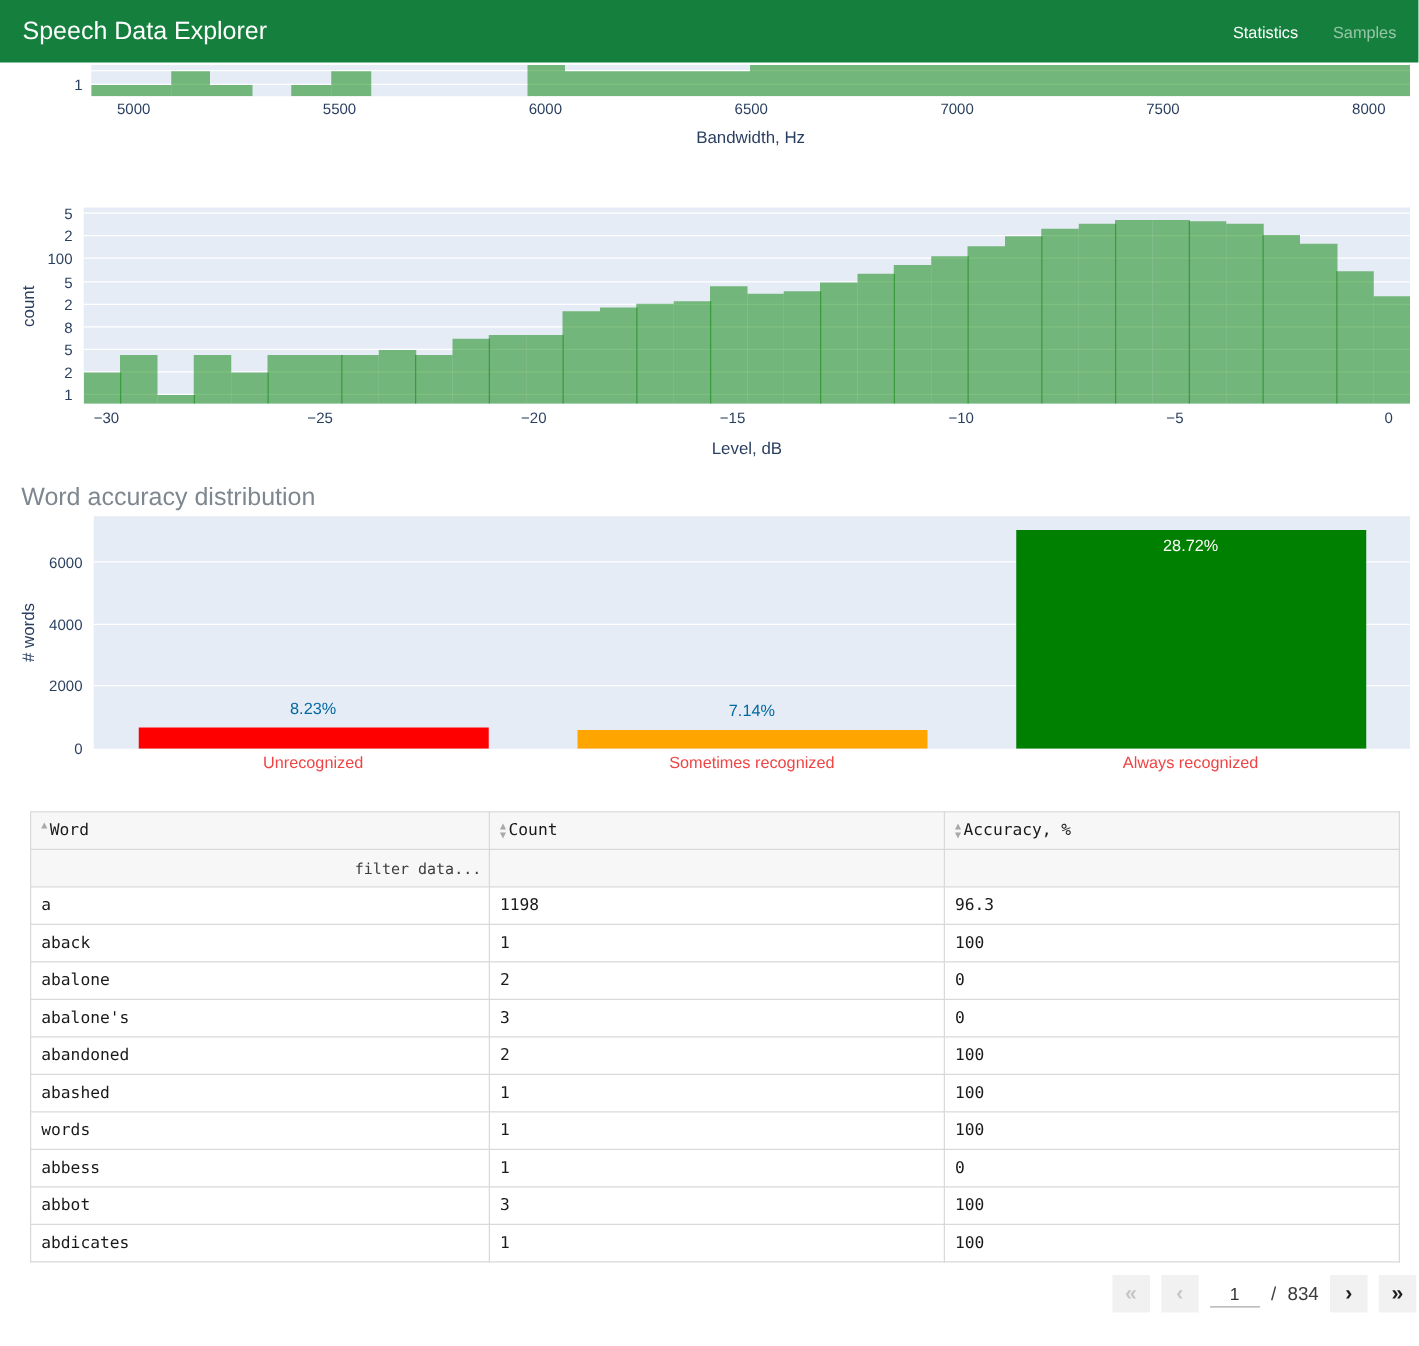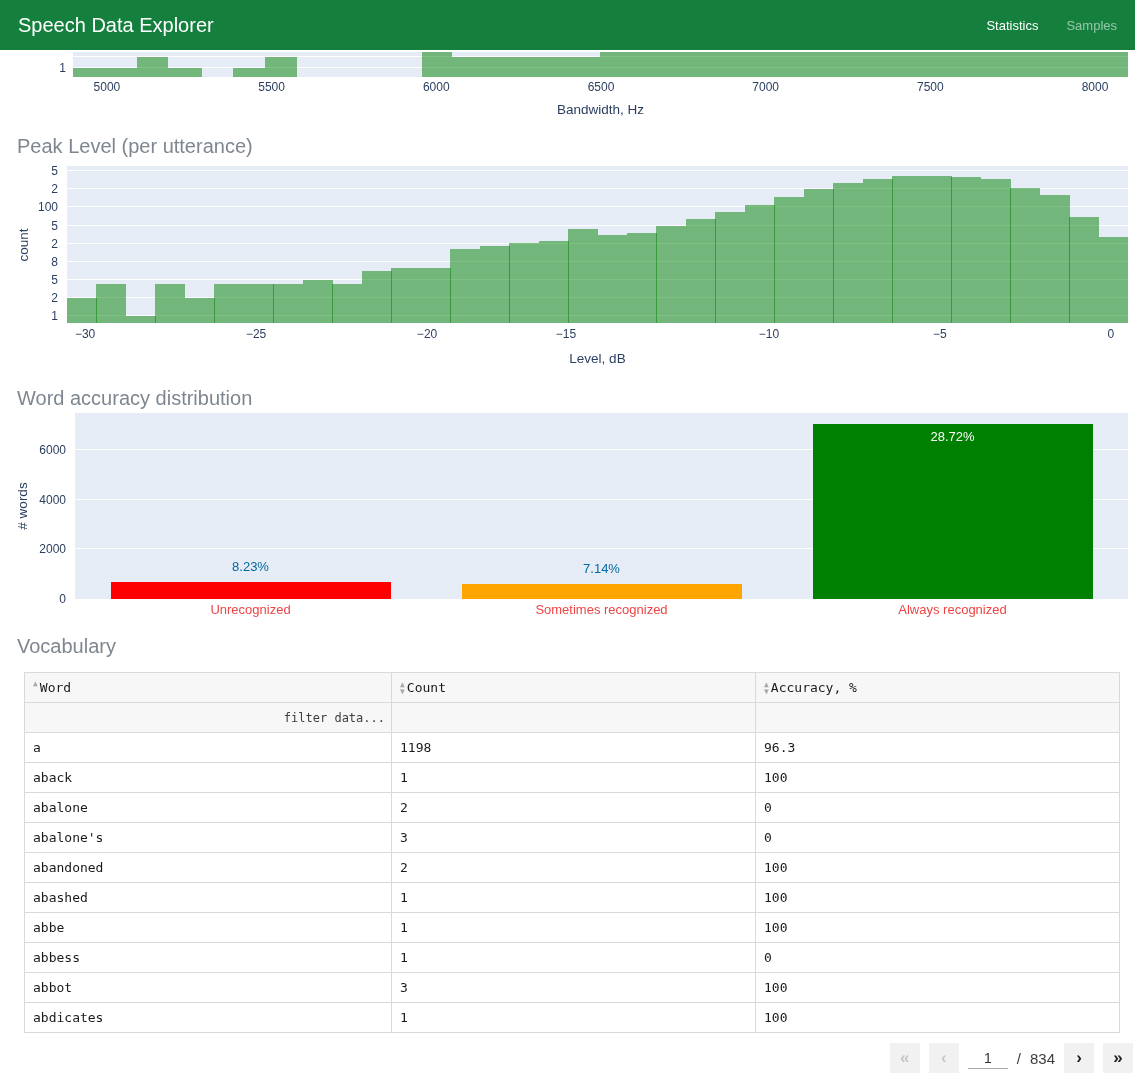--- a/index.html
+++ b/index.html
@@ -104,21 +104,20 @@
         <span class="tick xtick" style="left: 436.305px;">6000</span>
         <span class="tick xtick" style="left: 600.994px;">6500</span>
         <span class="tick xtick" style="left: 765.683px;">7000</span>
         <span class="tick xtick" style="left: 930.373px;">7500</span>
         <span class="tick xtick" style="left: 1095.06px;">8000</span>
       </div>
     <div class="xlabel bw-xlabel">Bandwidth, Hz</div>
   </section>
 
   <section class="sec sec-peak">
-    <h2 class="sec-title">Peak Level (per utterance)</h2>
     <div class="ylabel pk-ylabel">count</div>
     <div class="plot" id="pk-plot">
         <div class="grid" style="bottom: 7px;"></div>
         <div class="grid" style="bottom: 25.1px;"></div>
         <div class="grid" style="bottom: 43.2px;"></div>
         <div class="grid" style="bottom: 61.3px;"></div>
         <div class="grid" style="bottom: 79.4px;"></div>
         <div class="grid" style="bottom: 97.5px;"></div>
         <div class="grid" style="bottom: 115.6px;"></div>
         <div class="grid" style="bottom: 133.7px;"></div>
@@ -168,21 +167,21 @@
         <span class="tick ytick" style="position: absolute; bottom: 72.4px;">2</span>
         <span class="tick ytick" style="position: absolute; bottom: 90.5px;">5</span>
         <span class="tick ytick" style="position: absolute; bottom: 108.6px;">100</span>
         <span class="tick ytick" style="position: absolute; bottom: 126.7px;">2</span>
         <span class="tick ytick" style="position: absolute; bottom: 144.8px;">5</span>
       </div>
     <div id="pk-xticks">
         <span class="tick xtick" style="left: 85.1221px;">−30</span>
         <span class="tick xtick" style="left: 256.086px;">−25</span>
         <span class="tick xtick" style="left: 427.049px;">−20</span>
-        <span class="tick xtick" style="left: 566px;">−15</span>
+        <span class="tick xtick" style="left: 586px;">−15</span>
         <span class="tick xtick" style="left: 768.976px;">−10</span>
         <span class="tick xtick" style="left: 939.94px;">−5</span>
         <span class="tick xtick" style="left: 1110.9px;">0</span>
       </div>
     <div class="xlabel pk-xlabel">Level, dB</div>
   </section>
 
   <section class="sec sec-acc">
     <h2 class="sec-title">Word accuracy distribution</h2>
     <div class="ylabel ac-ylabel"># words</div>
@@ -204,21 +203,20 @@
         <span class="tick ytick" style="position: absolute; bottom: 141.8px;">6000</span>
       </div>
     <div id="ac-xticks">
         <span class="cat-label" style="left: 75px; width: 351px;">Unrecognized</span>
         <span class="cat-label" style="left: 426px; width: 351px;">Sometimes recognized</span>
         <span class="cat-label" style="left: 777px; width: 351px;">Always recognized</span>
       </div>
   </section>
 
   <section class="sec sec-vocab">
-    <h2 class="sec-title">Vocabulary</h2>
     <table id="vocab-table">
       <colgroup>
         <col style="width:367px">
           <col style="width:364px">
           <col>
       </colgroup>
     <thead>
           <tr>
             <th><span class="sort single">▲</span><span>Word</span></th>
             <th><span class="sort">
@@ -261,21 +259,21 @@
             <td>abandoned</td>
             <td>2</td>
             <td>100</td>
           </tr>
           <tr>
             <td>abashed</td>
             <td>1</td>
             <td>100</td>
           </tr>
           <tr>
-            <td>abbe</td>
+            <td>words</td>
             <td>1</td>
             <td>100</td>
           </tr>
           <tr>
             <td>abbess</td>
             <td>1</td>
             <td>0</td>
           </tr>
           <tr>
             <td>abbot</td>

